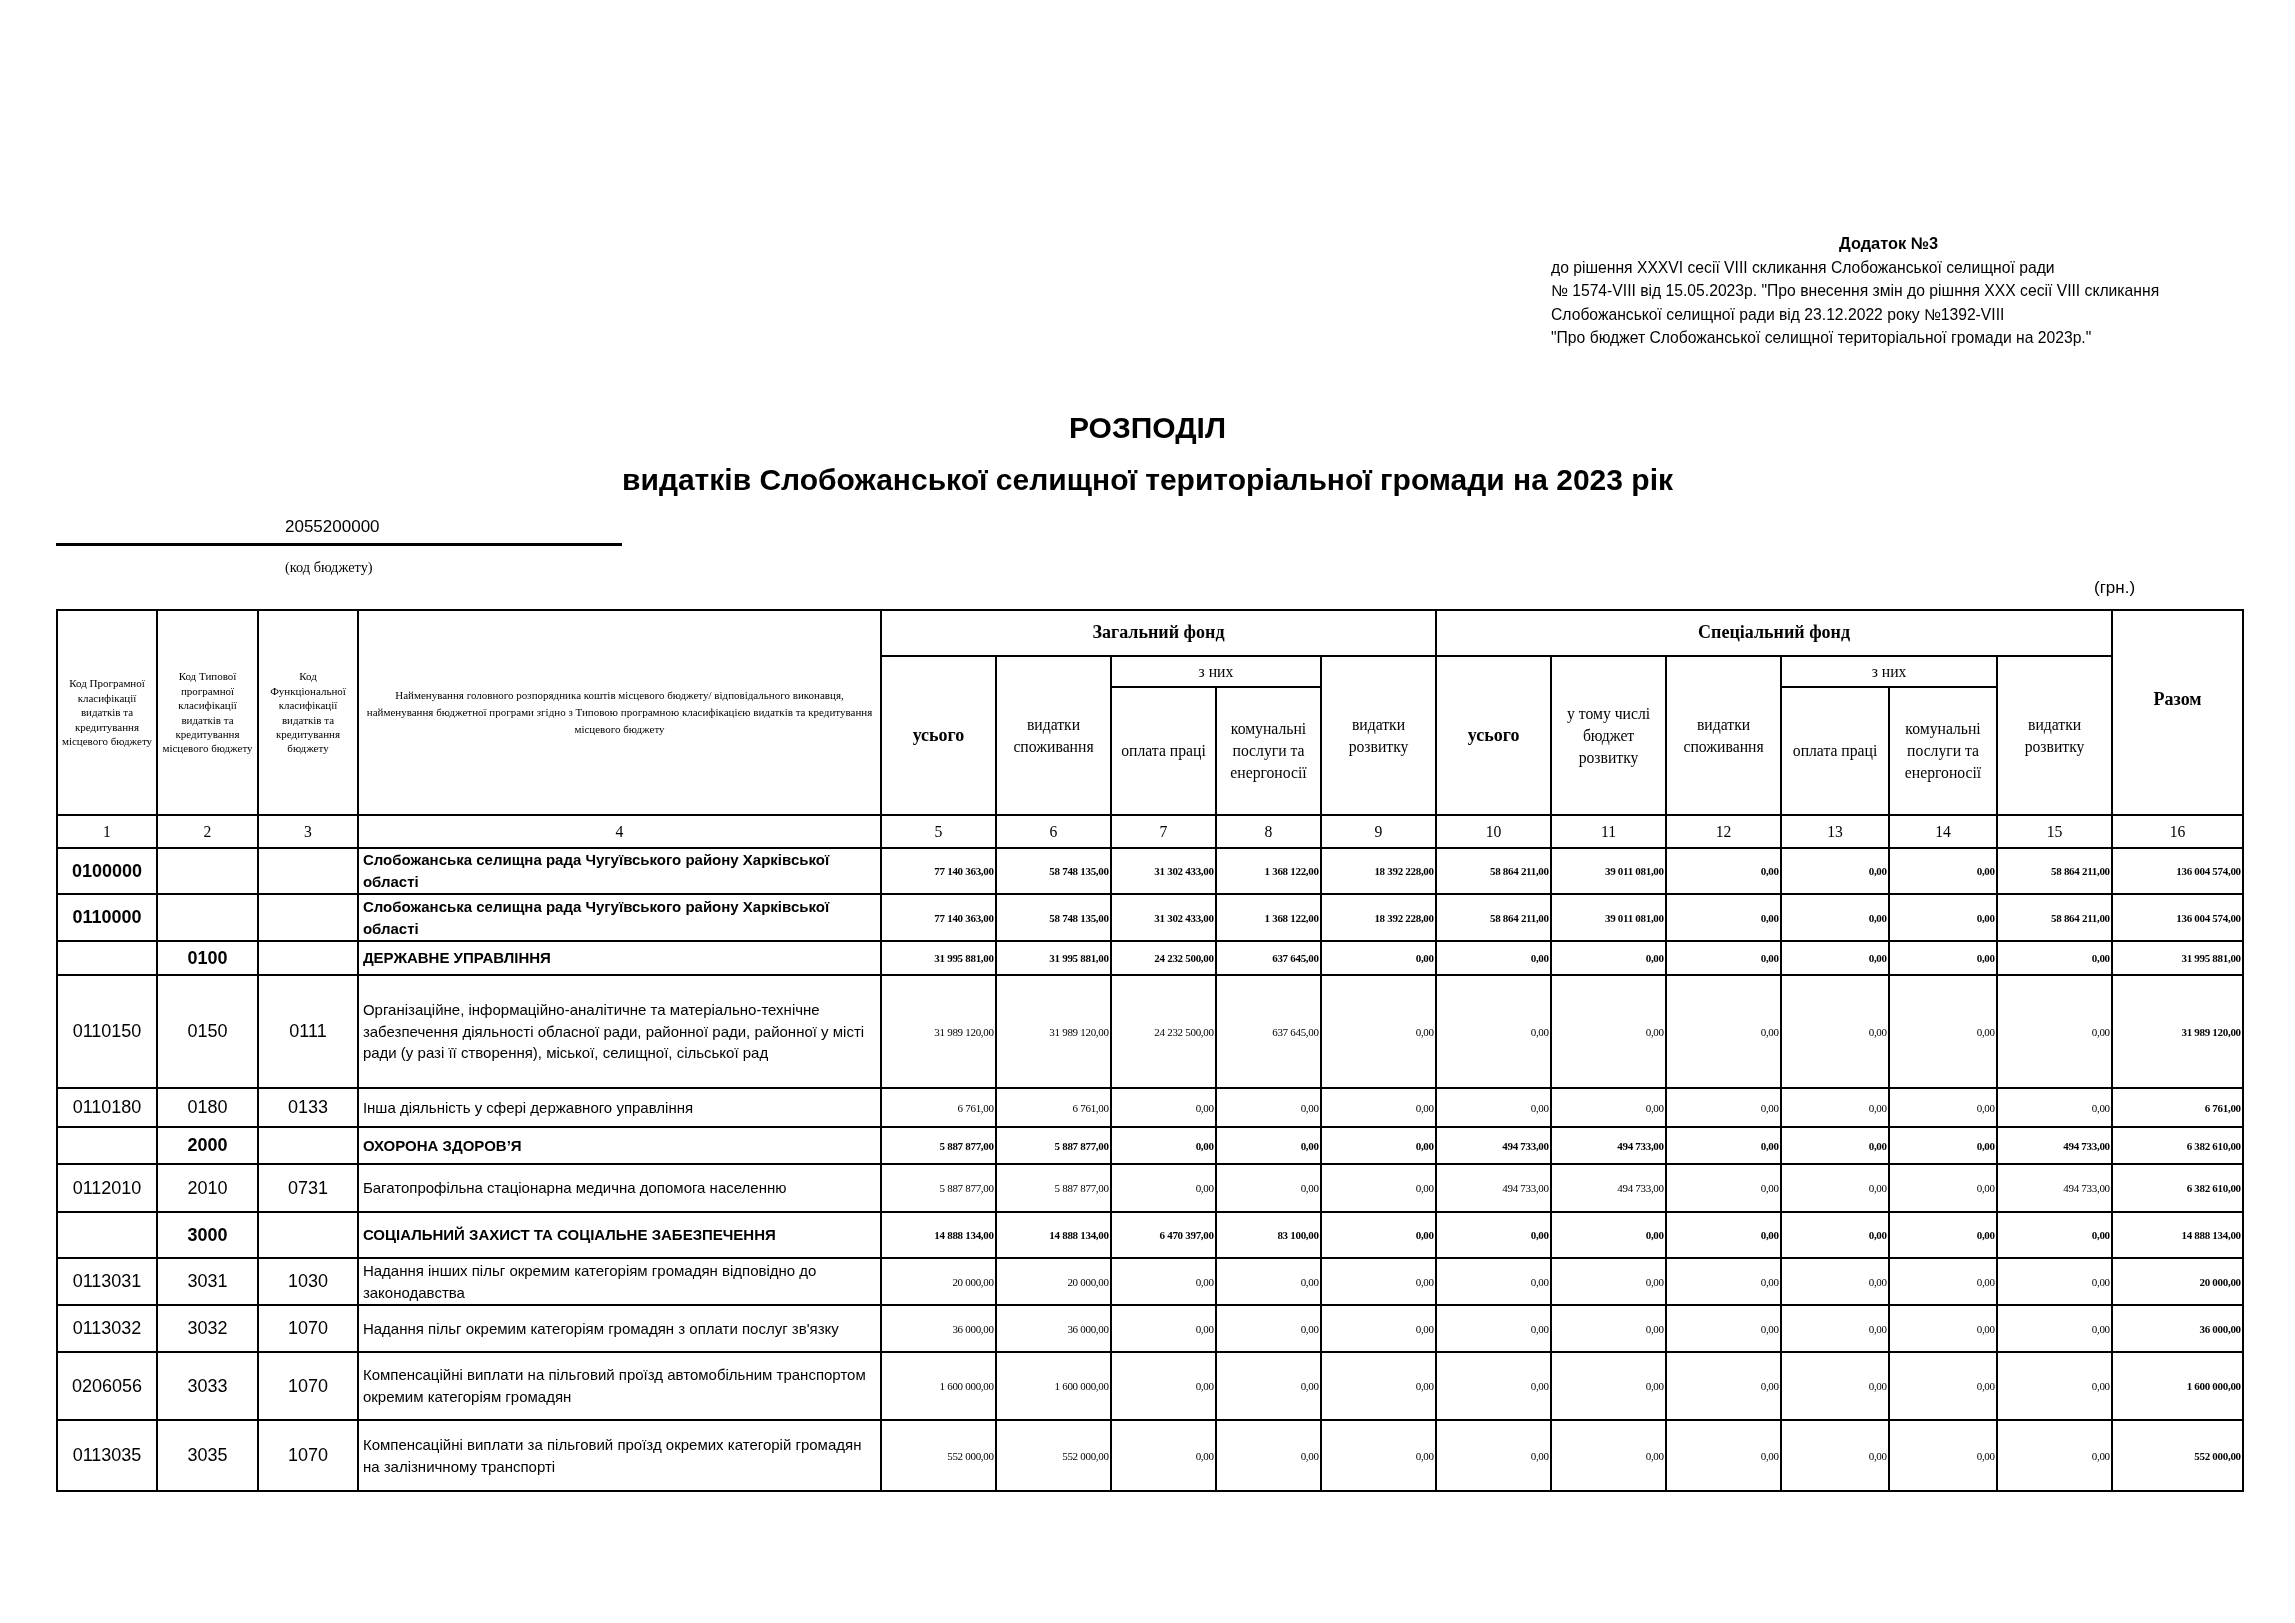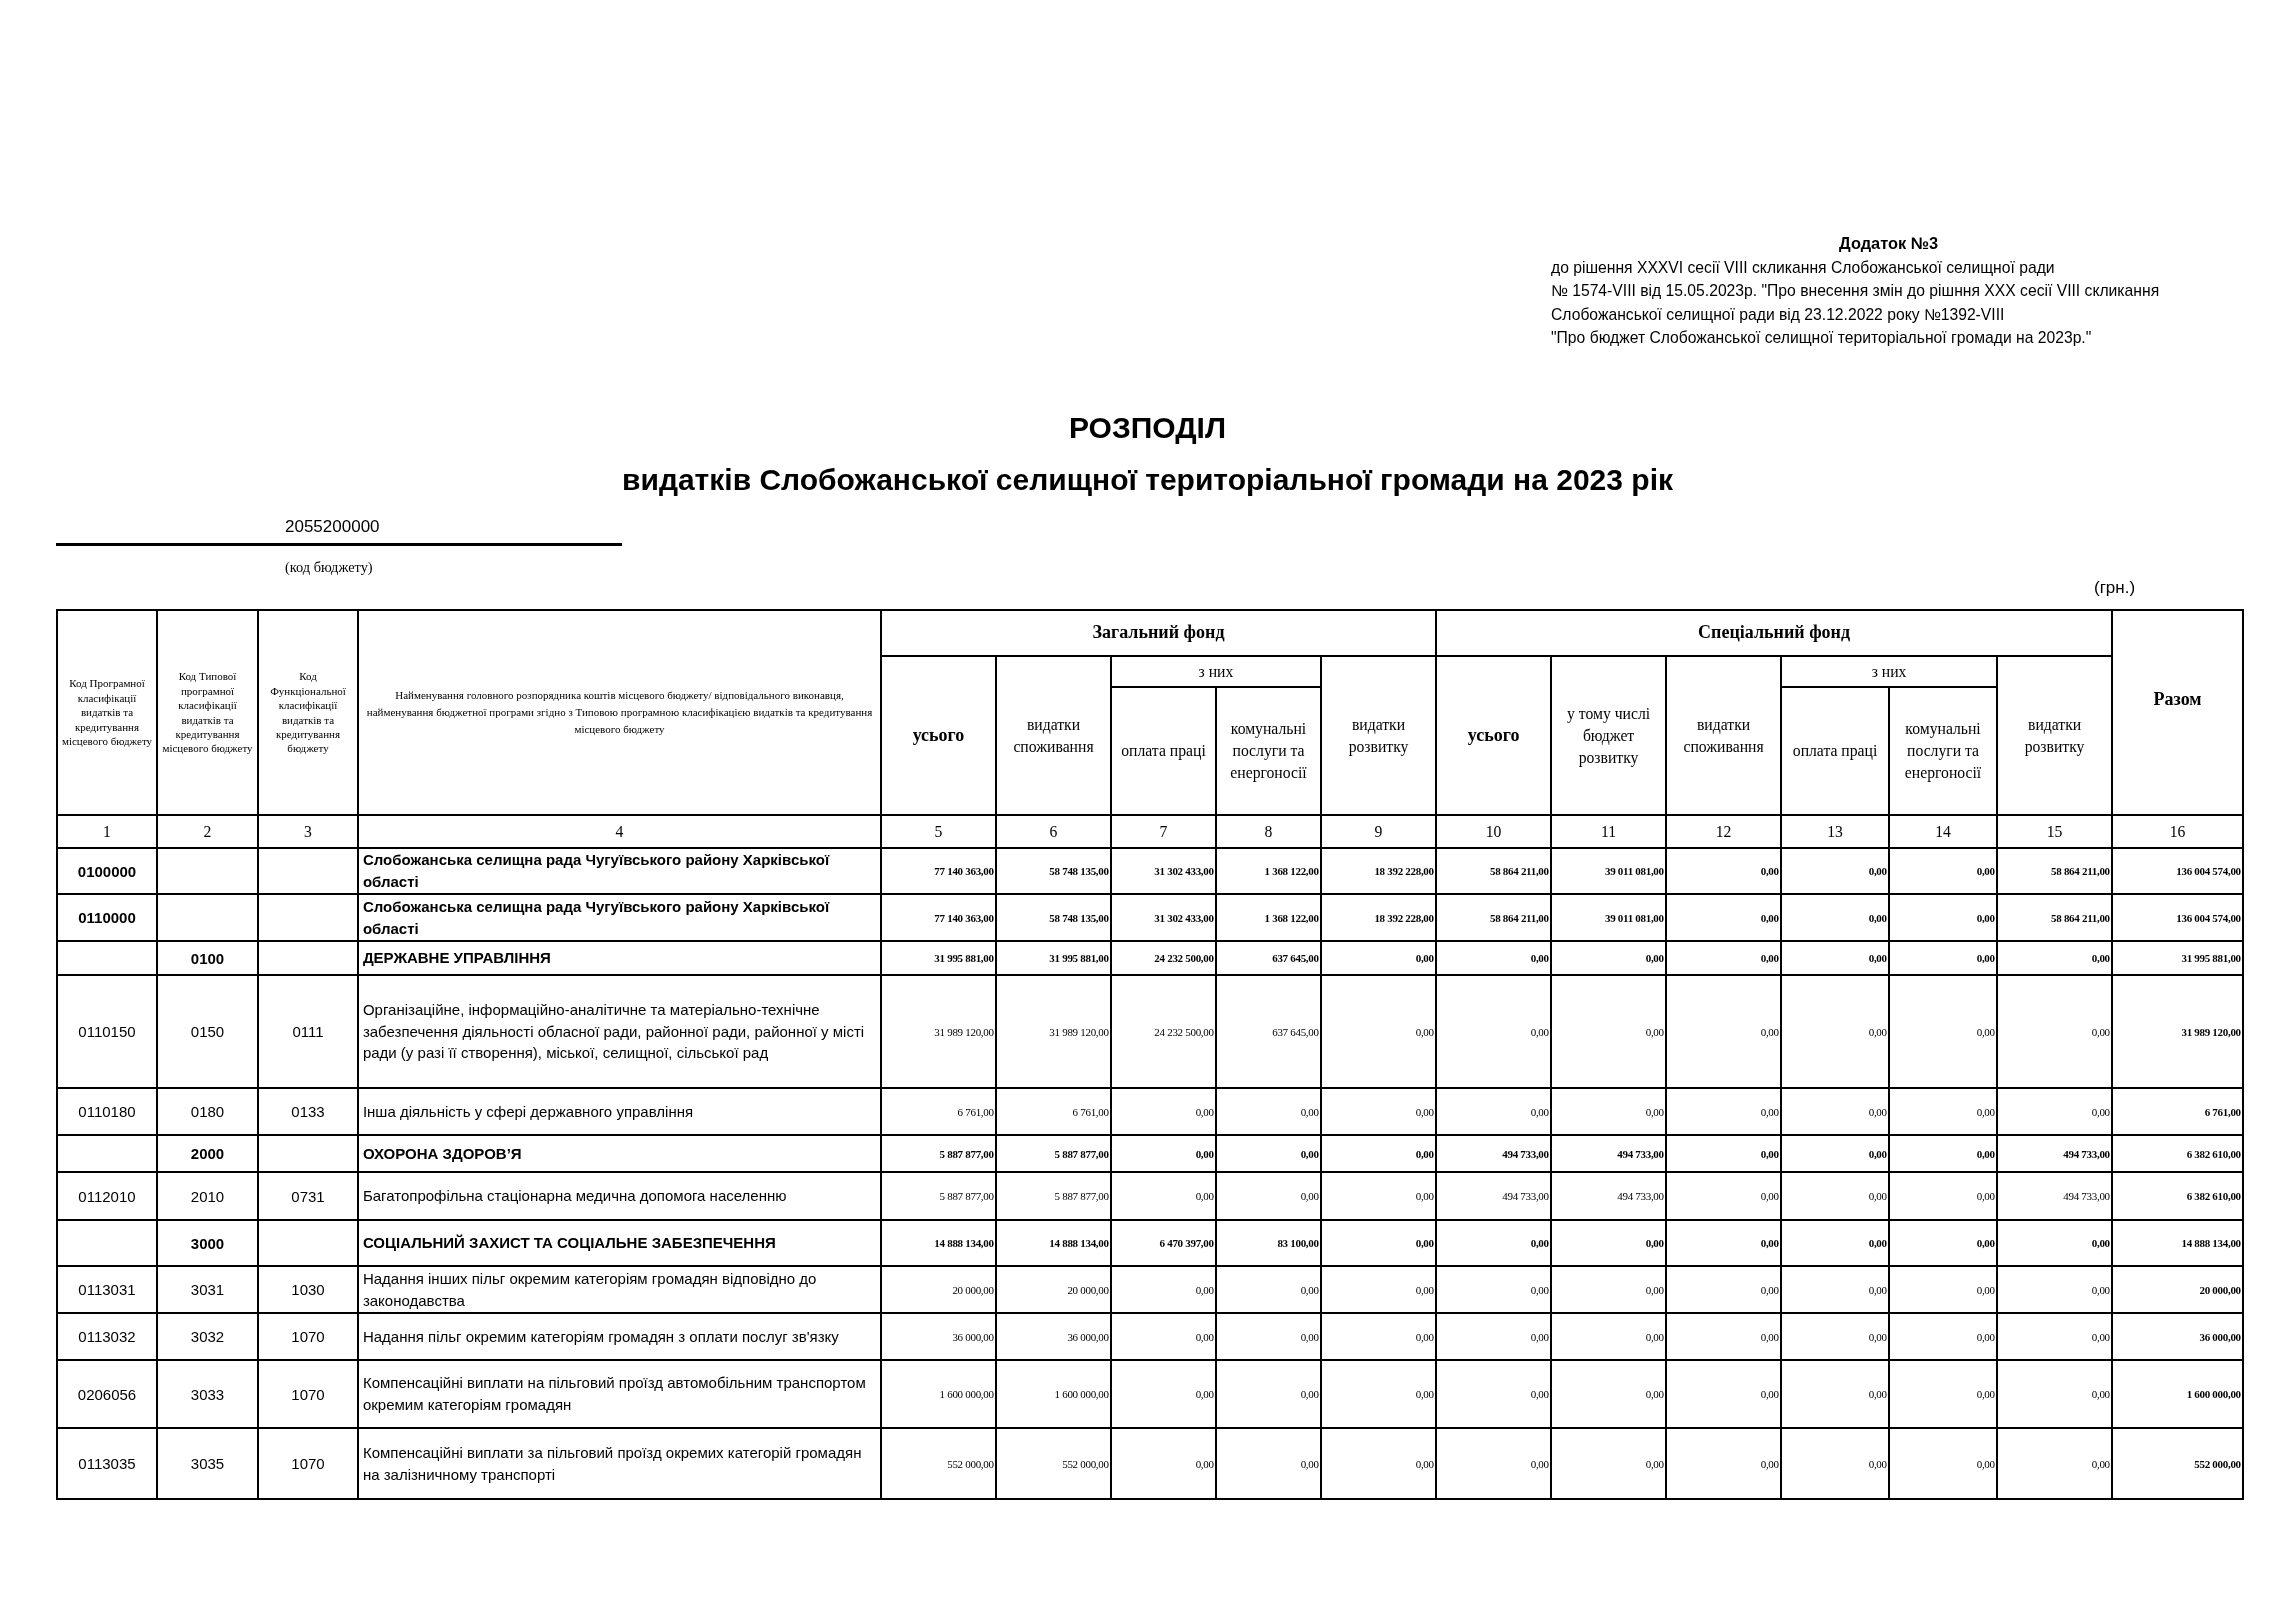--- a/index.html
+++ b/index.html
@@ -27,21 +27,21 @@
     border: 2.6px solid #000; padding: 0 2.6px; overflow: hidden;
   }
   #budget-table th { font-family: "Liberation Serif", serif; font-weight: normal; font-size: 13.7px; line-height: 17.7px; text-align: center; vertical-align: middle; }
   #budget-table th.hdr-bold { font-weight: bold; font-size: 18px; }
   #budget-table th.hdr-mid { font-size: 15.7px; line-height: 22px; margin-left: 32px; }
   #budget-table th.hdr-small { font-size: 11px; line-height: 14.4px; }
   #budget-table th.hdr-name { font-size: 11px; line-height: 17px; }
   #budget-table tr.num-row th { font-size: 15.7px; height: 31px; }
 
   #budget-table td { font-size: 13.7px; vertical-align: middle; }
-  #budget-table td.code { font-family: "Liberation Sans", sans-serif; font-size: 15px; text-align: center; }
+  #budget-table td.code { font-family: "Liberation Sans", sans-serif; font-size: 18px; text-align: center; }
   #budget-table td.name { font-family: "Liberation Sans", sans-serif; font-size: 15px; line-height: 21.6px; text-align: left; padding-left: 3.9px; }
   #budget-table td.num { font-family: "Liberation Serif", serif; font-size: 11px; text-align: right; padding-right: 1.3px; white-space: nowrap; letter-spacing: -0.3px; }
   #budget-table td.num.total { font-weight: bold; }
   #budget-table tr.bold td.code, #budget-table tr.bold td.name, #budget-table tr.bold td.num { font-weight: bold; }
 </style>
 </head>
 <body>
 
 <div id="annex">
   <div class="annex-title">Додаток №3</div>
@@ -194,21 +194,21 @@
         <td class="num">637 645,00</td>
         <td class="num">0,00</td>
         <td class="num">0,00</td>
         <td class="num">0,00</td>
         <td class="num">0,00</td>
         <td class="num">0,00</td>
         <td class="num">0,00</td>
         <td class="num">0,00</td>
         <td class="num total">31 989 120,00</td>
       </tr>
-      <tr style="height: 47px; margin-left: 8px;">
+      <tr style="height: 39px; margin-left: 8px;">
         <td class="code">0110180</td>
         <td class="code">0180</td>
         <td class="code">0133</td>
         <td class="name">Інша діяльність у сфері державного управління</td>
         <td class="num">6 761,00</td>
         <td class="num">6 761,00</td>
         <td class="num">0,00</td>
         <td class="num">0,00</td>
         <td class="num">0,00</td>
         <td class="num">0,00</td>

